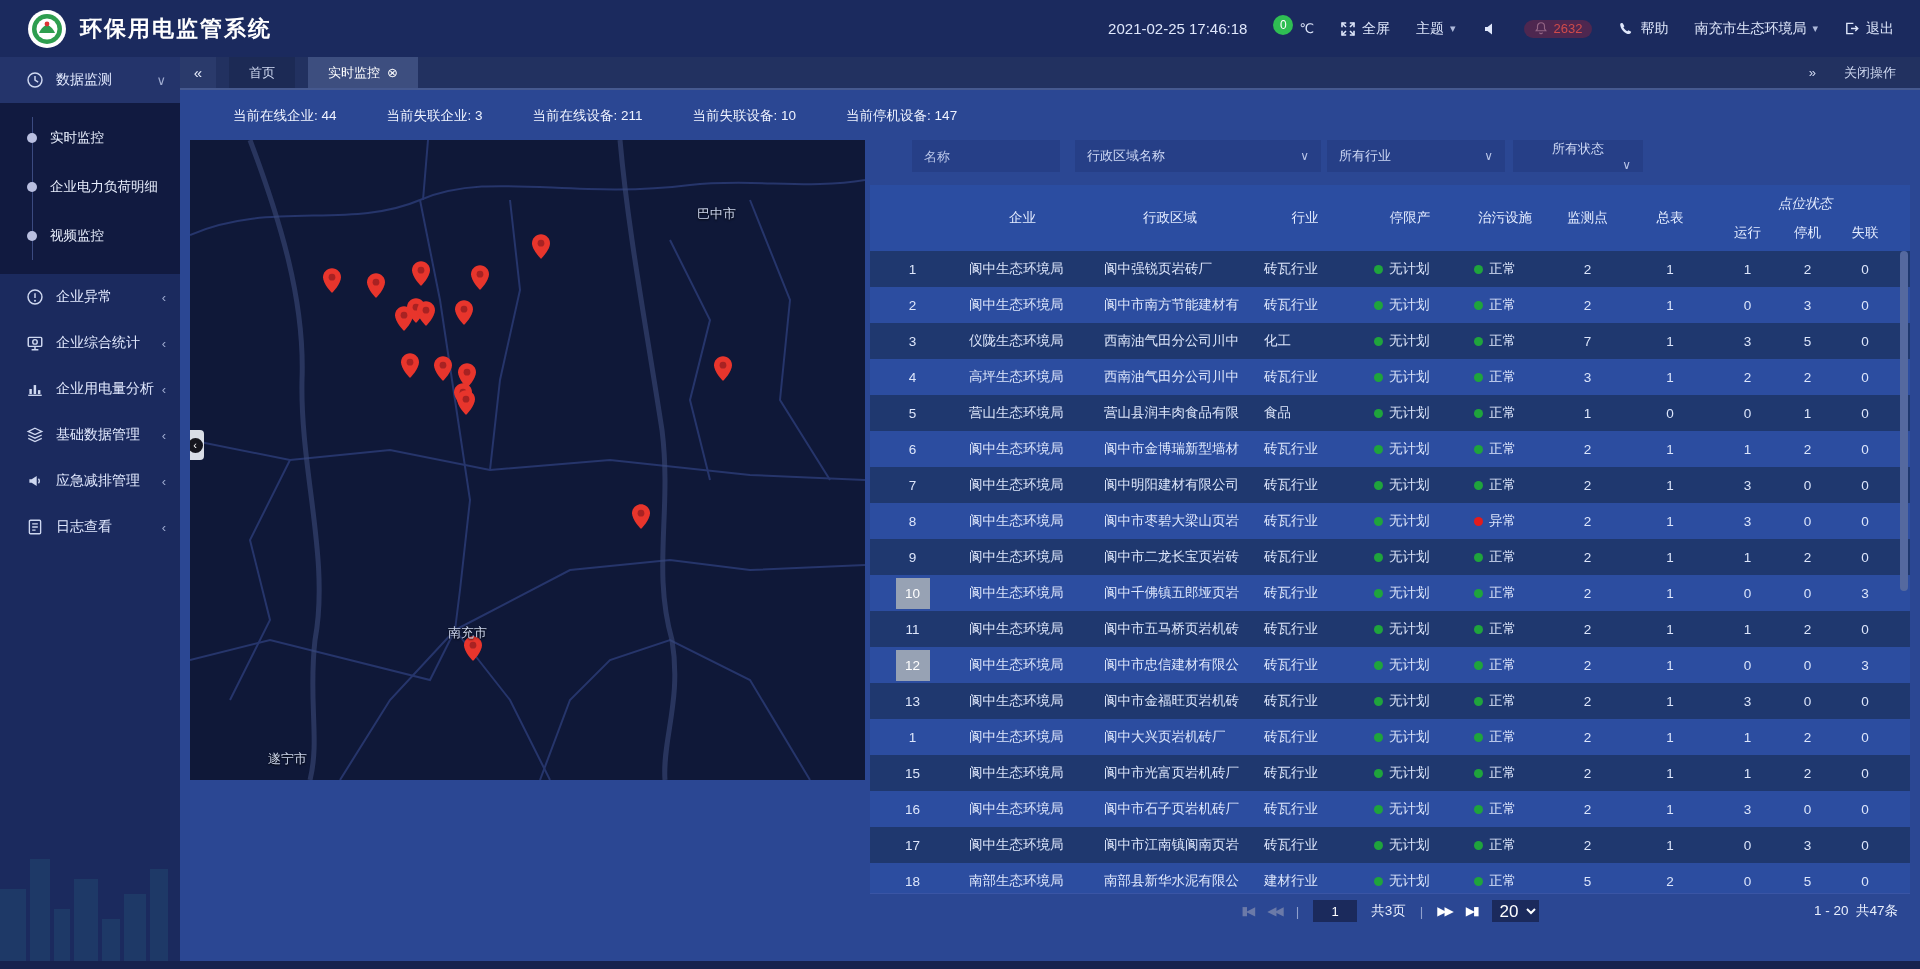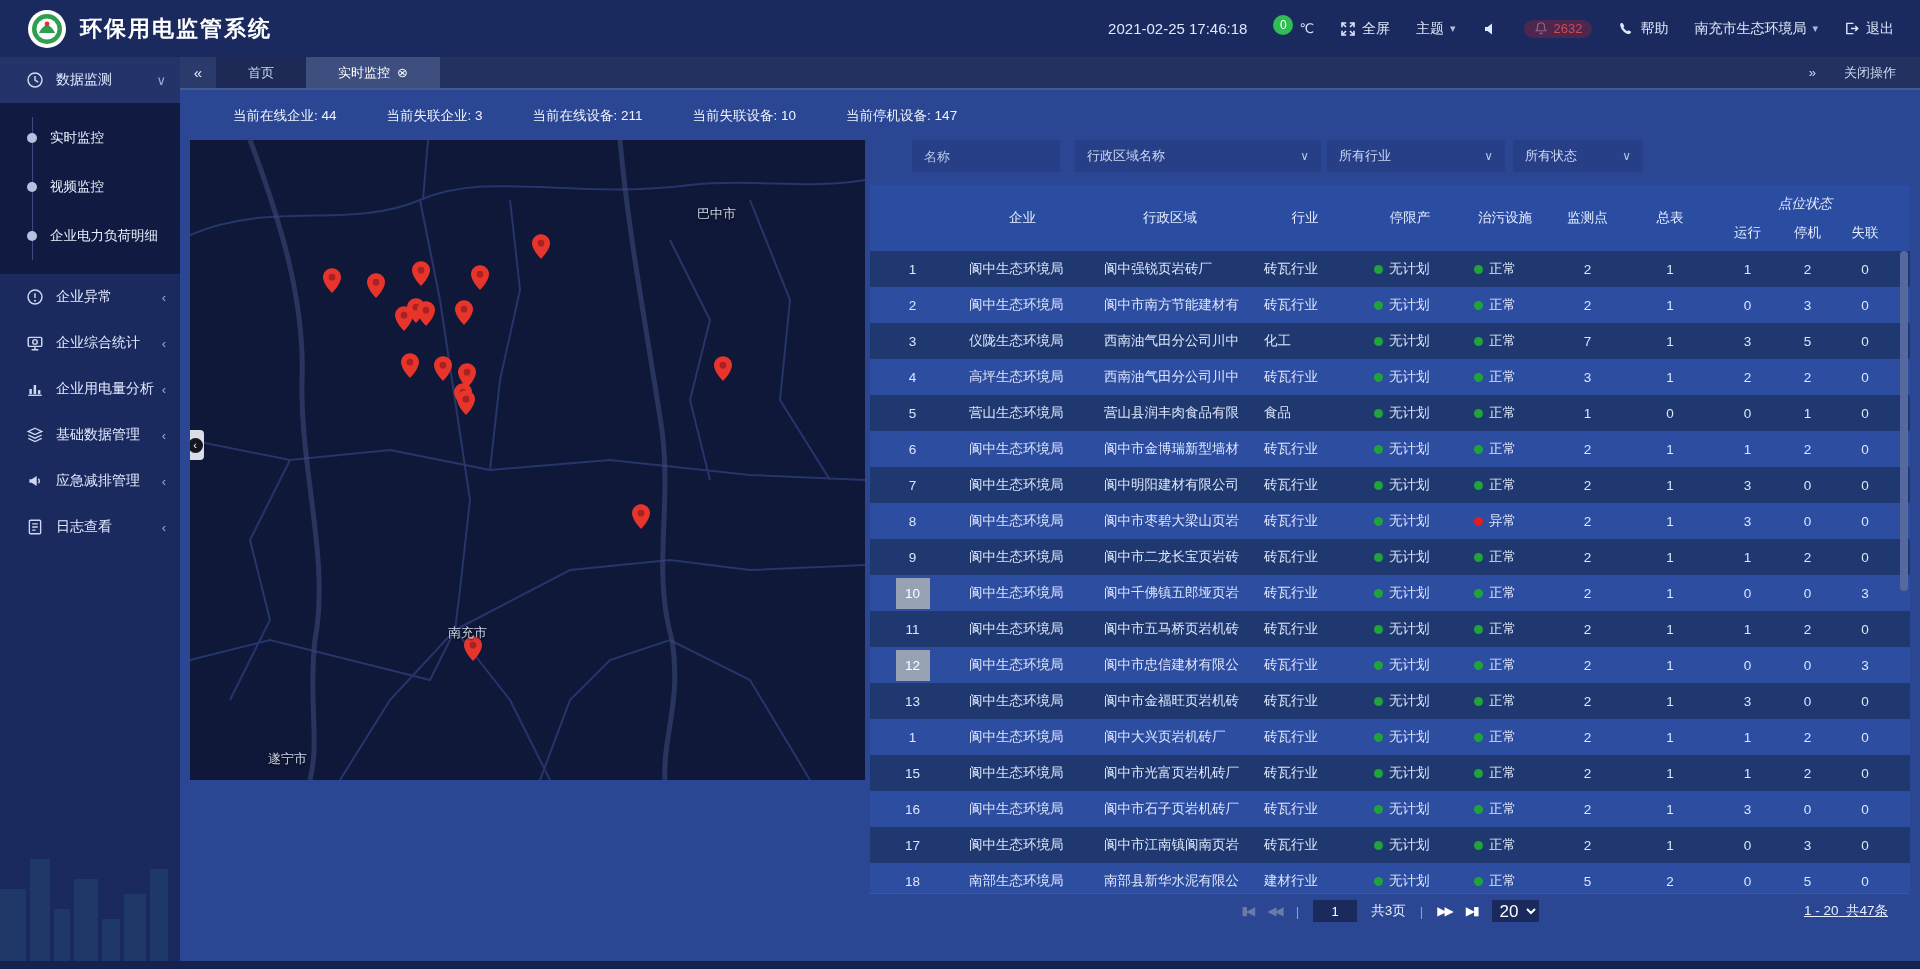--- a/index.html
+++ b/index.html
@@ -31,21 +31,21 @@
   .submenu { background:#111a40; padding:10px 0 14px 0; position:relative; }
   .submenu .rail { position:absolute; left:32px; top:14px; bottom:14px; width:1px; background:#3b4a80; }
   .sub-item { position:relative; height:49px; display:flex; align-items:center; padding-left:50px; font-size:13.5px; color:#e8eefc; cursor:pointer; }
   .sub-item .dot { position:absolute; left:27px; width:10px; height:10px; border-radius:50%; background:#b9bfe0; }
   .side-sil { position:absolute; left:0; right:0; bottom:0; opacity:.55; }
 
   
   .main { position:absolute; left:180px; top:57px; right:0; bottom:0; background:#2b4793; }
   .tabbar { position:absolute; left:0; top:0; right:0; height:33px; background:#223160; border-bottom:2px solid #46598f; display:flex; align-items:stretch; font-size:13px; z-index:10; }
   .tab-scroll { width:36px; background:#2a3a6b; color:#e8eefc; display:flex; align-items:center; justify-content:center; font-size:15px; cursor:pointer; }
-  .tab { padding:0 32px; display:flex; align-items:center; gap:7px; color:#cfd8f0; cursor:pointer; }
+  .tab { padding:0 20px; display:flex; align-items:center; gap:7px; color:#cfd8f0; cursor:pointer;margin-left:13px; }
   .tab.home { background:#1c2a55; }
   .tab.active { background:#3d4e7f; color:#fff; }
   .tab .closex { font-size:13px; }
   .tabbar-right { margin-left:auto; display:flex; align-items:center; gap:28px; padding-right:24px; color:#cfd8f0; }
 
   .stats { position:absolute; left:0; top:35px; right:0; height:47px; display:flex; align-items:center; padding-left:53px; font-size:13.5px; color:#f0f4ff; gap:0; }
   .stat { margin-right:50px; white-space:nowrap; }
 
   
   .map { position:absolute; left:10px; top:83px; width:675px; height:640px; background:#0f1838; z-index:1; overflow:hidden; }
@@ -58,21 +58,21 @@
   
   .rpanel { position:absolute; left:690px; top:83px; width:1040px; height:788px; z-index:3; }
   .filters { position:absolute; left:0; top:0; right:0; height:32px; display:flex; }
   .fbox { background:#263f87; height:32px; display:flex; align-items:center; padding:0 12px; font-size:13px; color:#cfd9f5; }
   .fbox input { background:transparent; border:none; outline:none; color:#cfd9f5; font-size:13px; width:100%; font-family:inherit; }
   .fbox input::placeholder { color:#b9c5e8; opacity:1; }
   .fbox .fchev { margin-left:auto; color:#b9c5e8; font-size:12px; }
   .f-name { margin-left:42px; width:148px; }
   .f-region { margin-left:15px; width:246px; }
   .f-industry { margin-left:6px; width:178px; }
-  .f-status { margin-left:8px; width:130px; }
+  .f-status { margin-left:8px; width:130px;flex-direction:column; }
 
   .tbl-hdr { position:absolute; left:0; top:45px; right:0; height:66px; background:#2b4da1; display:grid;
     grid-template-columns:85px 135px 160px 110px 100px 90px 75px 90px 65px 55px 60px 15px;
     grid-template-rows:30px 36px; font-size:13.5px; color:#e4ecff; }
   .tbl-hdr .h-main { grid-row:1 / 3; display:flex; align-items:center; justify-content:center; }
   .tbl-hdr .h-group { grid-row:1; grid-column:9 / 12; display:flex; align-items:flex-end; justify-content:center; font-style:italic; padding-bottom:2px; }
   .tbl-hdr .h-sub { grid-row:2; display:flex; align-items:center; justify-content:center; }
 
   .rows { position:absolute; left:0; top:111px; right:0; height:642px; overflow:hidden; }
   .trow { height:36px; display:grid; grid-template-columns:85px 135px 160px 110px 100px 90px 75px 90px 65px 55px 60px 15px; align-items:center; font-size:13.5px; color:#dde6fb; cursor:pointer; }
@@ -88,21 +88,21 @@
   .sdot.green { background:#1fa43c; }
   .sdot.red { background:#e31c1c; }
   .vscroll { position:absolute; right:2px; top:111px; width:8px; height:340px; background:#55699f; border-radius:4px; }
 
   .pager { position:absolute; left:0; right:0; top:753px; height:35px; background:#2b4793; border-top:1px solid #3a55a5; display:flex; align-items:center; justify-content:center; gap:14px; font-size:13.5px; color:#e8eefc; }
   .pg-ico { color:#fff; font-size:12px; letter-spacing:-2px; cursor:pointer; }
   .pg-ico.dim { color:#6b7aa8; }
   .pg-div { color:#8fa0cc; }
   .pg-input { width:44px; height:22px; background:#1b2a5c; border:none; color:#fff; text-align:center; font-size:13px; font-family:inherit; }
   .pg-select { background:#1b2a5c; color:#fff; border:none; height:22px; padding:0 4px; font-size:17px; }
-  .pg-right { position:absolute; right:22px; color:#e8eefc;text-decoration:underline; }
+  .pg-right { position:absolute; right:12px; color:#e8eefc; }
 
   .bottom-strip { position:absolute; left:0; bottom:0; width:1920px; height:8px; background:#16224e; z-index:25; }
 </style>
 </head>
 <body>
 
 <header class="hdr">
   <div class="logo">
     <svg width="32" height="32" viewBox="0 0 32 32">
       <circle cx="16" cy="16" r="15" fill="#2e9e4f"></circle>
@@ -182,25 +182,25 @@
         <span class="gchev">∨</span>
       </div>
       <div class="submenu">
         <div class="rail"></div>
         <div class="sub-item">
           <span class="dot"></span>
           <span>实时监控</span>
         </div>
         <div class="sub-item">
           <span class="dot"></span>
-          <span>视频监控</span>
+          <span>企业电力负荷明细</span>
         </div>
         <div class="sub-item">
           <span class="dot"></span>
-          <span>企业电力负荷明细</span>
+          <span>视频监控</span>
         </div>
       </div>
       <div class="side-group">
         <span class="gicon"><svg width="18" height="18" viewBox="0 0 16 16" stroke="#cfd8f0" stroke-width="1.3" fill="none">
             <circle cx="8" cy="8" r="6.2"></circle>
             <path d="M8 4.6v4.2"></path>
             <circle cx="8" cy="11.3" r=".9" fill="#cfd8f0" stroke="none"></circle>
           </svg></span>
         <span class="glabel">企业异常</span>
         <span class="gchev">‹</span>

